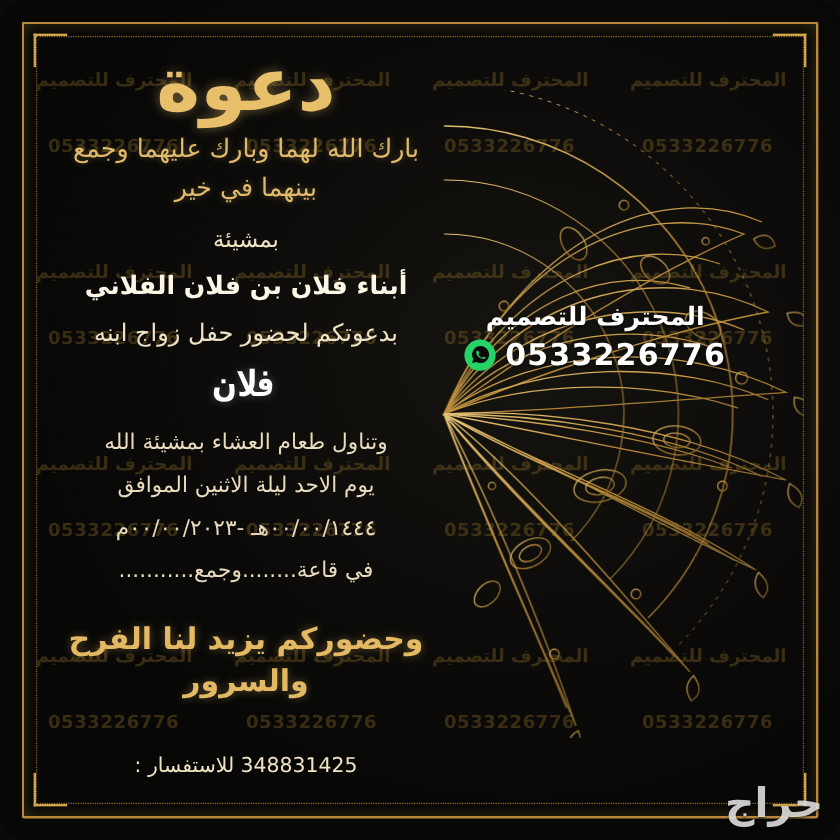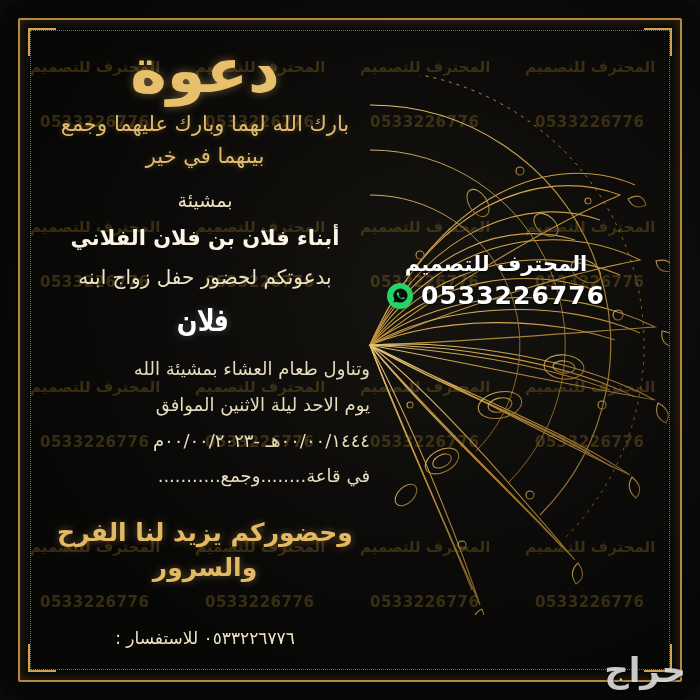--- a/index.html
+++ b/index.html
@@ -134,21 +134,20 @@
     color: #ffffff;
     line-height: 1.3;
     text-shadow: 0 0 8px rgba(255,255,255,0.25);
     font-family: Liberation Mono, monospace;
   }
   .body-line {
     margin-top: 12px;
     font-size: 18px;
     color: #e9dcbe;
     line-height: 1.6;
-    text-align: right;
   }
   .body-line.tight { margin-top: 7px; }
 
   .closing-script {
     margin-top: 24px;
     font-size: 25px;
     font-weight: bold;
     color: #e4b964;
     line-height: 1.4;
     text-shadow: 0 0 8px rgba(228,185,100,0.4);
@@ -370,21 +369,21 @@
     <div class="line-bold">أبناء فلان بن فلان الفلاني</div>
     <div class="line-med">بدعوتكم لحضور حفل زواج ابنه</div>
     <div class="groom">فلان</div>
     <div class="body-line">وتناول طعام العشاء بمشيئة الله</div>
     <div class="body-line tight">يوم الاحد ليلة الاثنين الموافق</div>
     <div class="body-line tight">٠٠/٠٠/١٤٤٤هـ -٠٠/٠٠/٢٠٢٣م</div>
     <div class="body-line tight">في قاعة........وجمع...........</div>
     <div class="closing-script">وحضوركم يزيد لنا الفرح والسرور</div>
 
     <div class="contact">
-      <span class="num">٠٥٣٣٢٢٦٧٧٦</span>
+      <span class="num">348831425</span>
       <span>للاستفسار :</span>
     </div>
   </div>
 
   <div class="badge">
     <div class="brand">المحترف للتصميم</div>
     <div class="phone-row">
       <span class="wa-icon">
         <svg width="17" height="17" viewBox="0 0 24 24" fill="#0a0a0a" xmlns="http://www.w3.org/2000/svg">
           <path d="M12 2a10 10 0 0 0-8.6 15.1L2 22l5-1.3A10 10 0 1 0 12 2zm5.2 14c-.2.6-1.2 1.2-1.7 1.2-.4 0-1 .1-3.2-.8-2.7-1.1-4.4-3.8-4.5-4-.1-.2-1-1.4-1-2.6s.6-1.8.9-2.1c.2-.2.5-.3.7-.3h.5c.2 0 .4 0 .6.5l.8 2c.1.2.1.4 0 .6l-.3.5-.4.4c-.1.1-.3.3-.1.6.2.3.8 1.3 1.7 2.1 1.2 1 2.1 1.4 2.4 1.5.3.1.5.1.6-.1l.9-1c.2-.2.4-.2.6-.1l2 .9c.2.1.4.2.4.3.1.2.1.7-.1 1.3z"></path>

